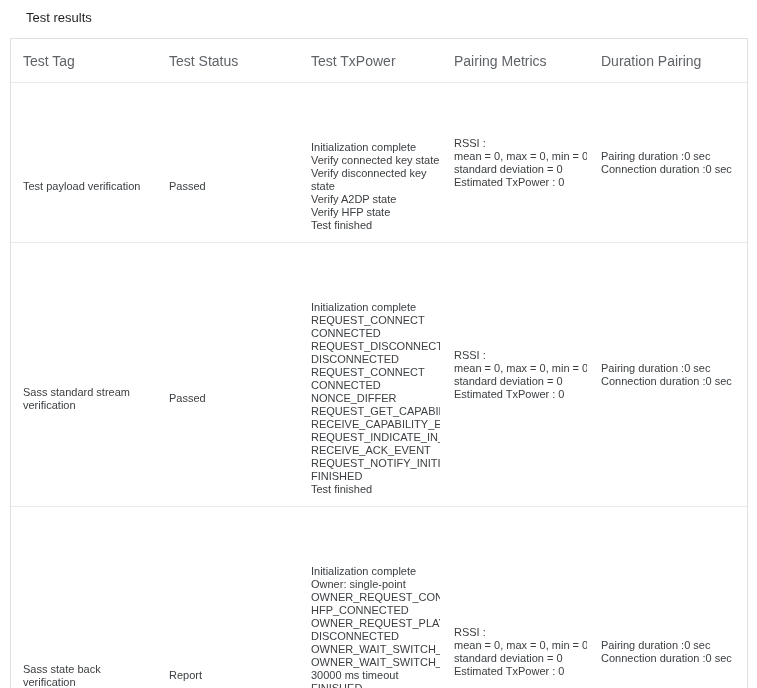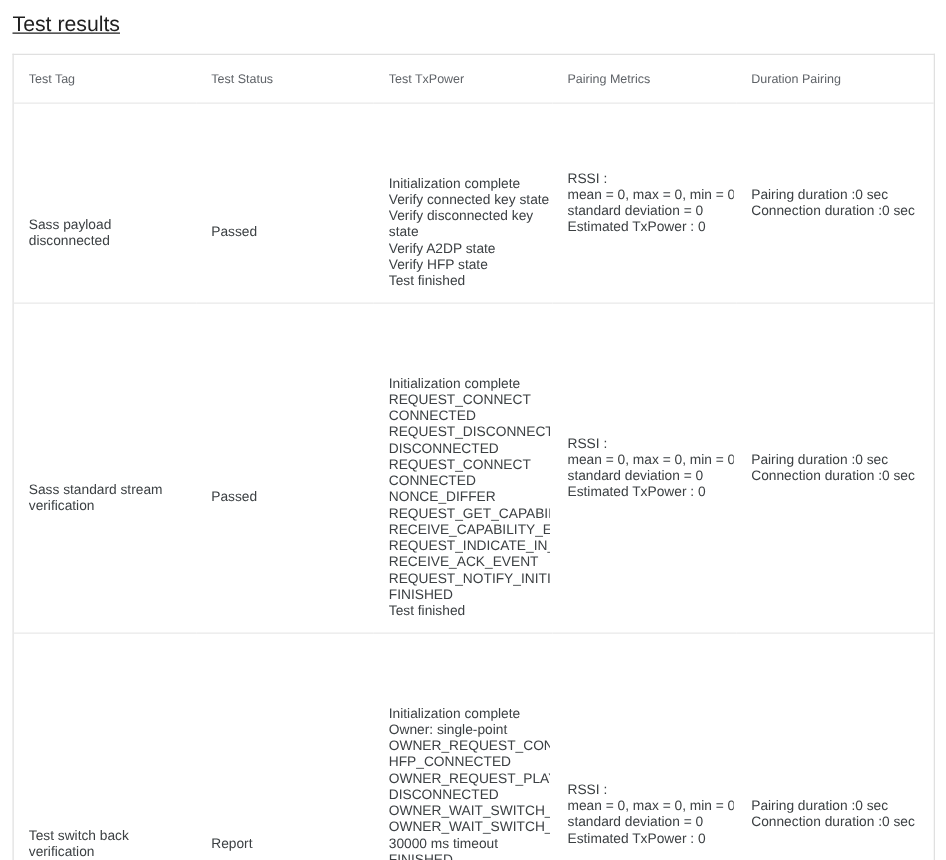--- a/index.html
+++ b/index.html
@@ -4,45 +4,44 @@
 <style>
   * { box-sizing: border-box; }
   html, body { margin: 0; padding: 0; background: #ffffff; }
   body {
     width: 757px; height: 688px;
     font-family: "Liberation Sans", sans-serif;
     color: #3c4043;
     overflow: hidden;
   }
   .page-title {
-    font-size: 17px;
+    font-size: 13px;
     color: #1f1f1f;
-    padding: 10px 10px 13px 10px;
-    text-decoration: underline;
+    padding: 10px 10px 13px 26px;
   }
   .card {
     margin: 0 9px 0 10px;
     border: 1px solid #e0e0e0;
     border-bottom: 3px solid #e3e3e3;
     background: #fff;
   }
   table.results {
     width: 100%;
     border-collapse: collapse;
     table-layout: fixed;
   }
   col.c1 { width: 146px; }
   col.c2 { width: 142px; }
   col.c3 { width: 143px; }
   col.c4 { width: 147px; }
   col.c5 { width: 158px; }
   th {
     text-align: left;
     font-weight: 400;
-    font-size: 10px;
+    font-size: 14px;
     color: #5f6368;
     padding: 14px 2px 13px 12px;
     border-bottom: 1px solid #e9e9e9;
     white-space: nowrap;
     overflow: hidden;
   }
   td {
     vertical-align: middle;
     font-size: 11px;
     line-height: 13px;
@@ -96,21 +95,21 @@
         <th>Test Tag</th>
         <th>Test Status</th>
         <th>Test TxPower</th>
         <th>Pairing Metrics</th>
         <th>Duration Pairing</th>
       </tr>
     </thead>
     <tbody>
       <tr>
         <td>
-            <div class="wrap">Sass payload disconnected</div>
+            <div class="wrap">Test payload verification</div>
           </td>
         <td>
             <div class="wrap">Passed</div>
           </td>
         <td>
             <div class="wrap">Initialization complete
 Verify connected key state
 Verify disconnected key state
 Verify A2DP state
 Verify HFP state
@@ -157,21 +156,21 @@
 standard deviation = 0
 Estimated TxPower : 0</div>
           </td>
         <td>
             <div class="nowrap">Pairing duration :0 sec
 Connection duration :0 sec</div>
           </td>
       </tr>
       <tr class="last">
         <td>
-            <div class="wrap">Test switch back verification</div>
+            <div class="wrap">Sass state back verification</div>
           </td>
         <td>
             <div class="wrap">Report</div>
           </td>
         <td>
             <div class="wrap">Initialization complete
 Owner: single-point
 OWNER_REQUEST_CONNECT
 HFP_CONNECTED
 OWNER_REQUEST_PLAY_MEDIA

